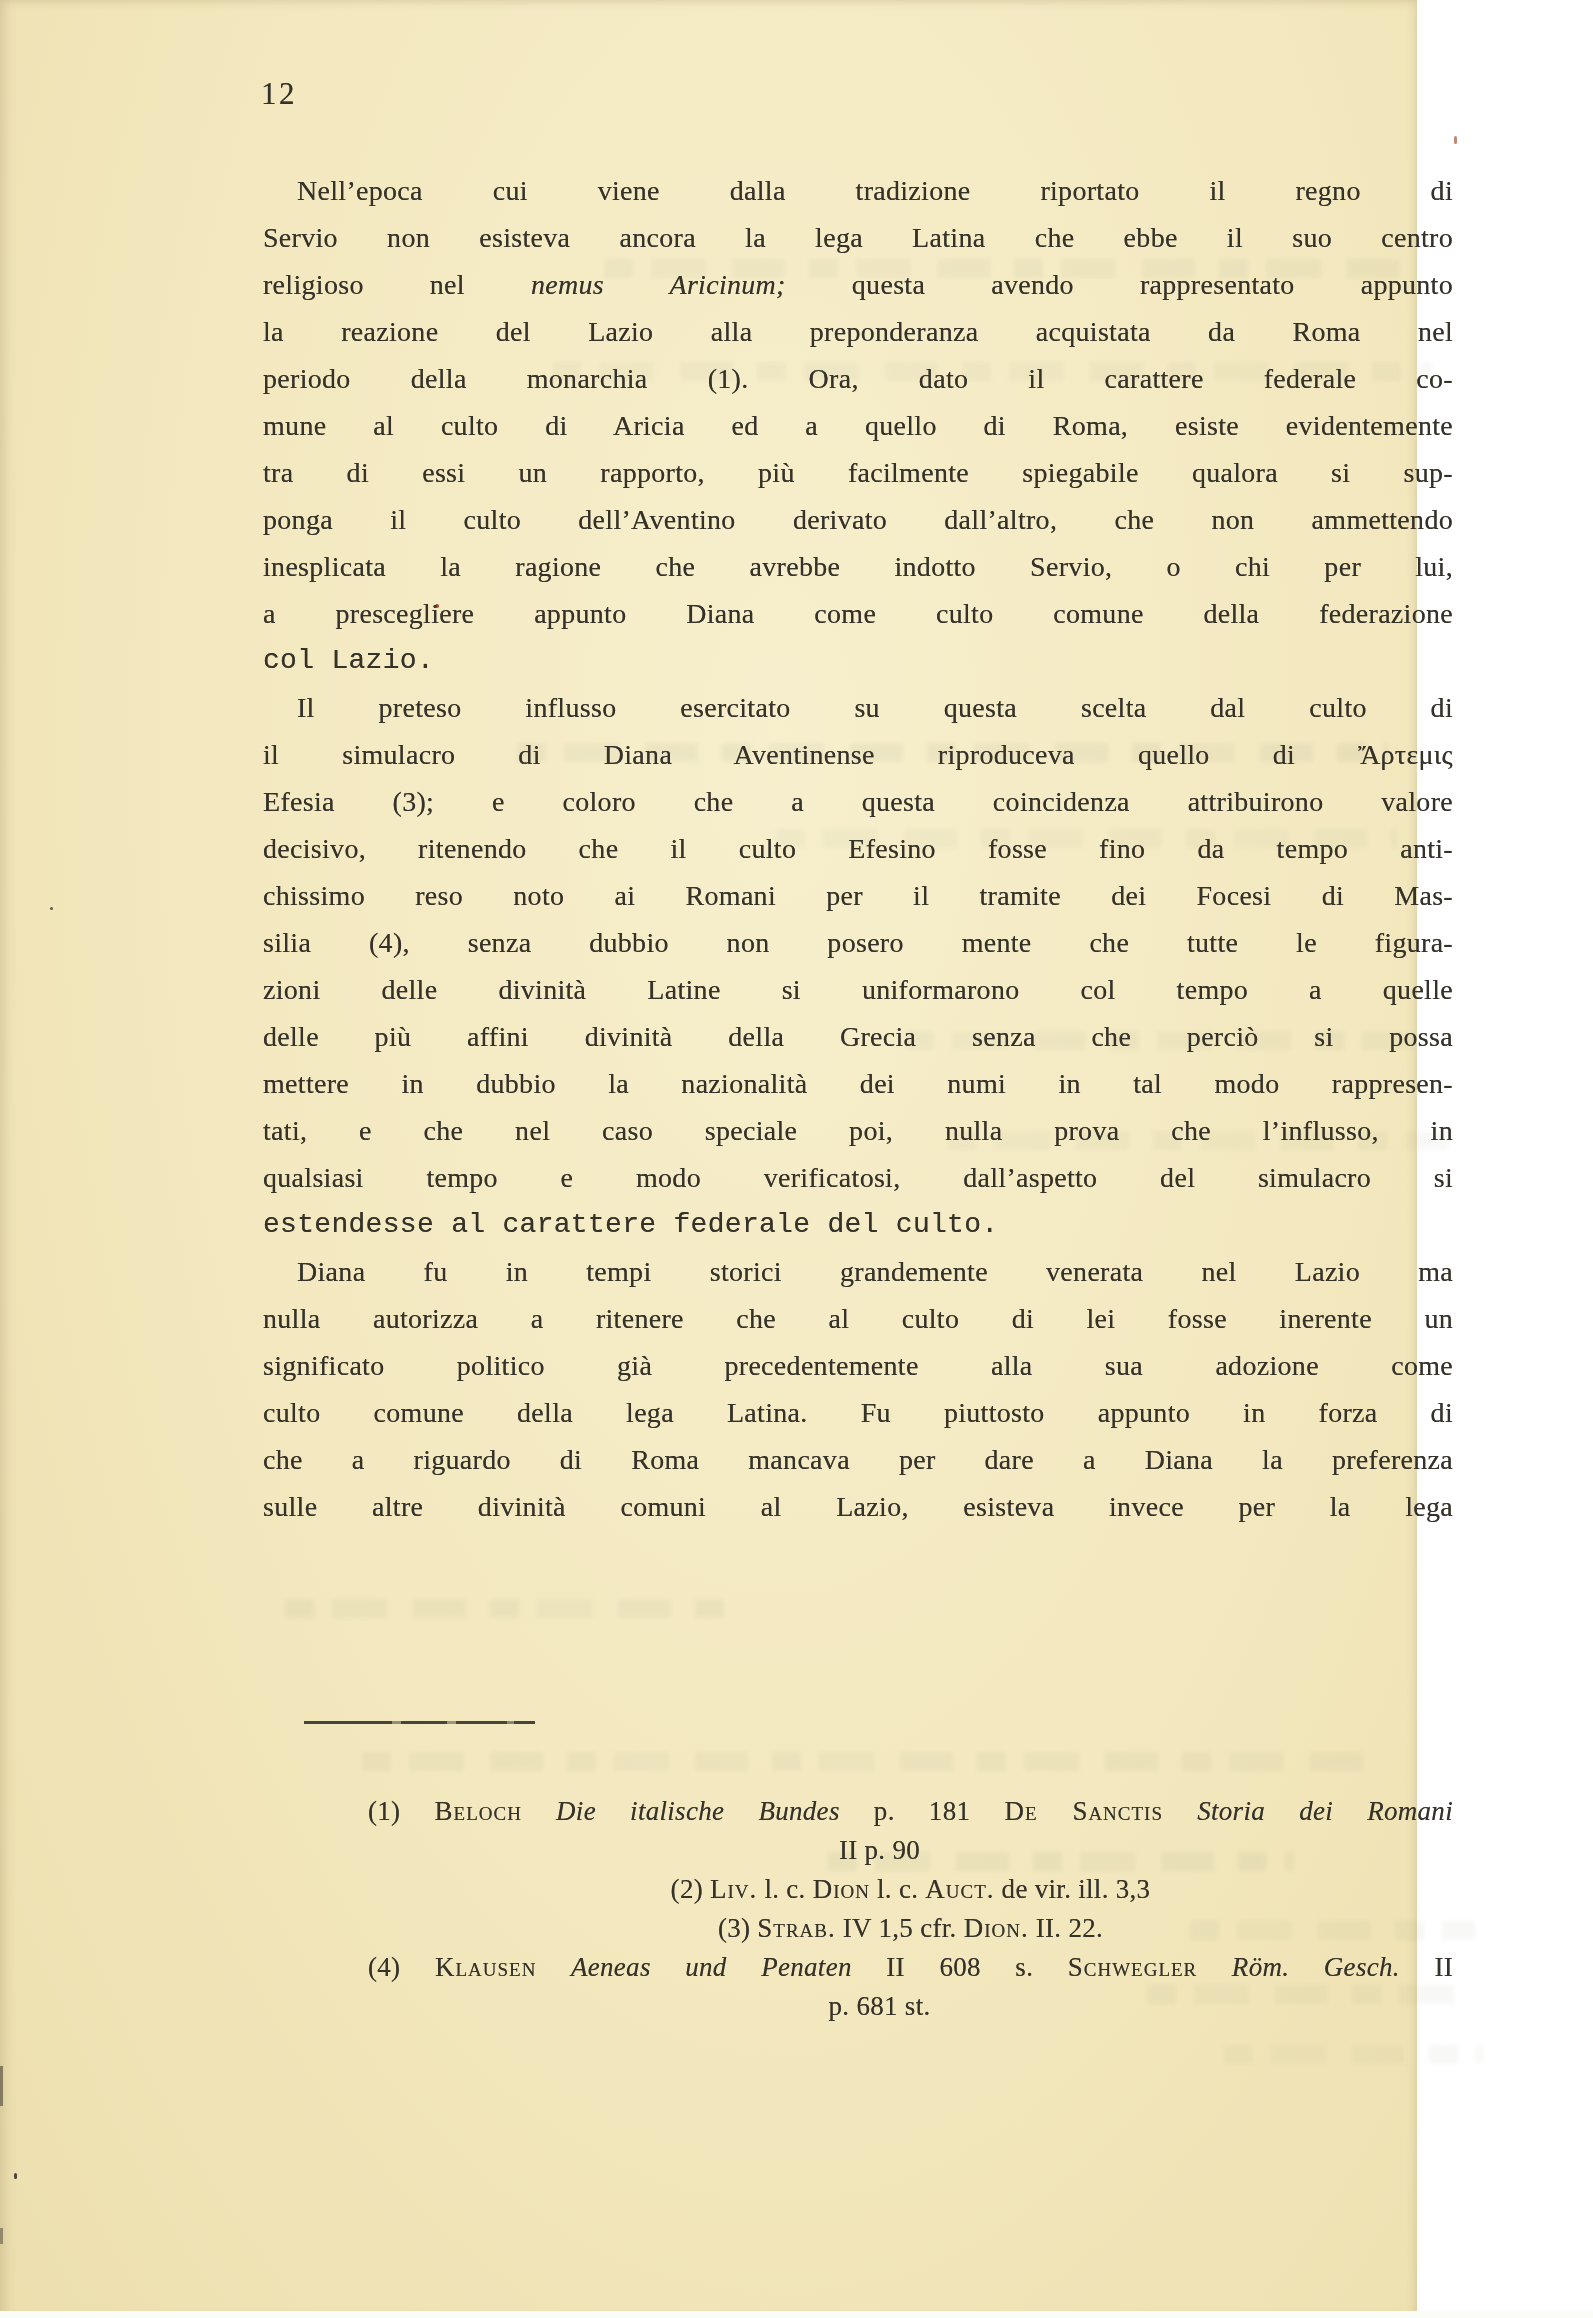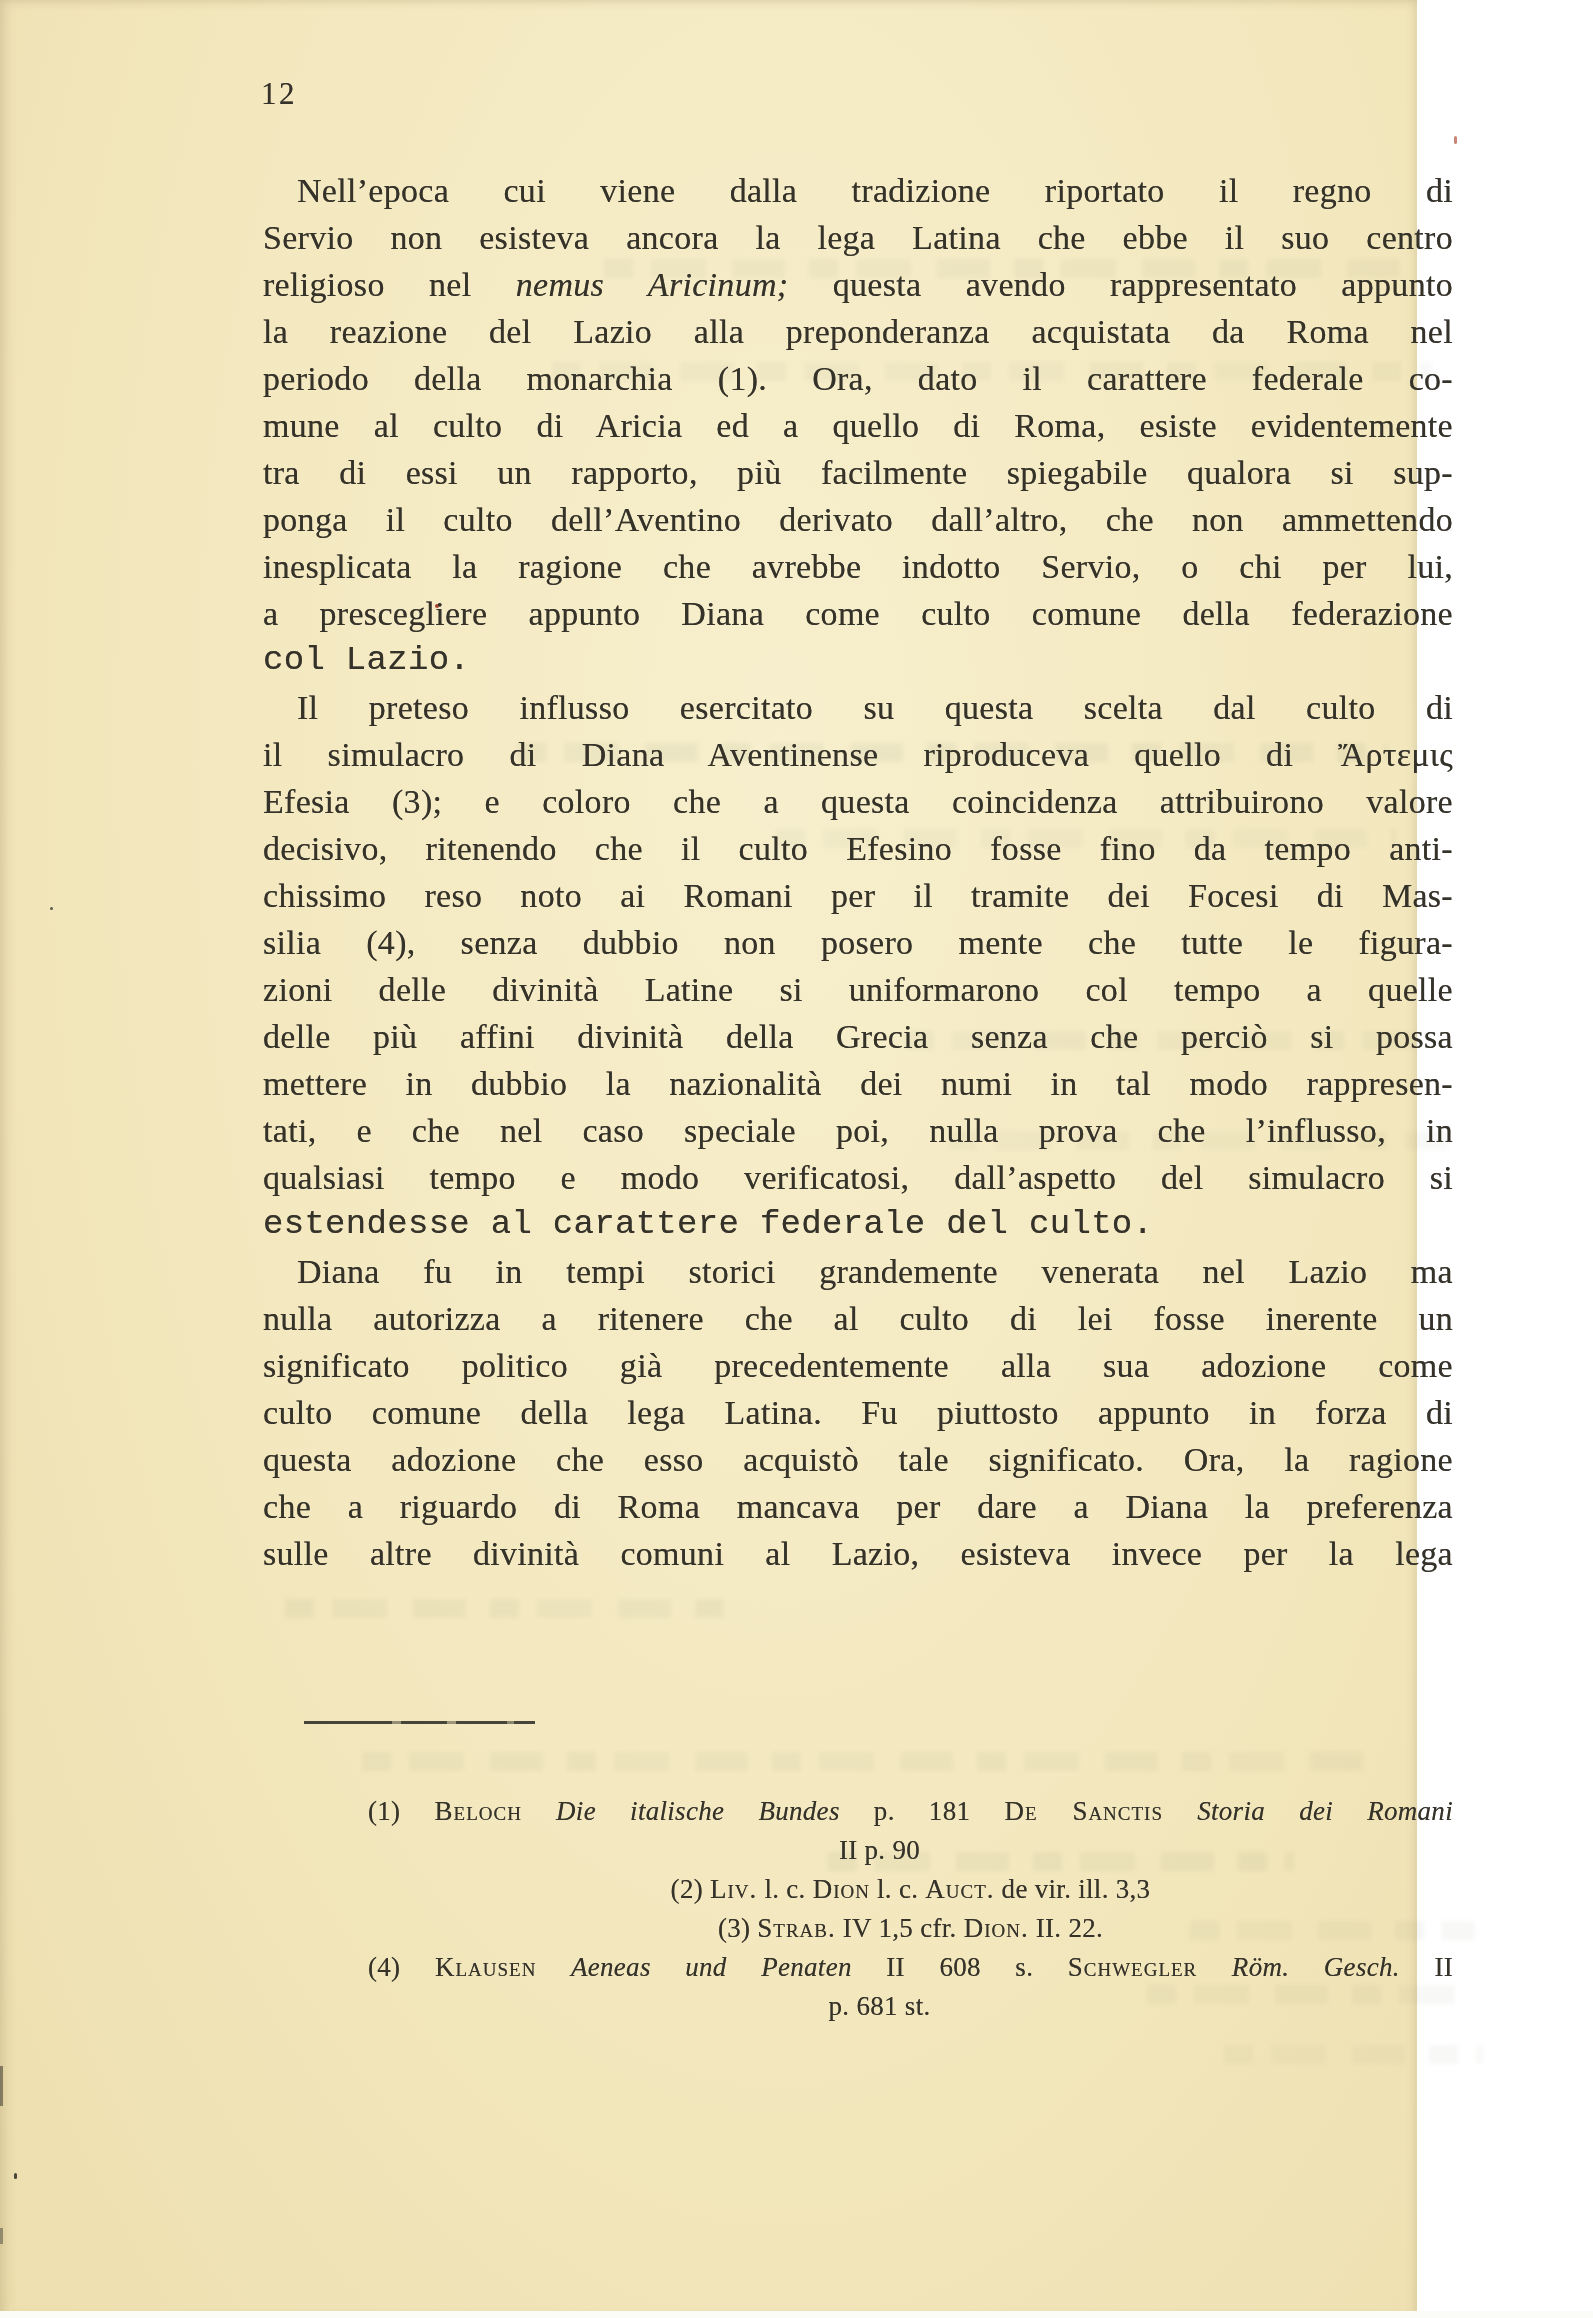--- a/index.html
+++ b/index.html
@@ -13,21 +13,21 @@
     width: 1417px; height: 2319px;
     background:
       radial-gradient(ellipse at 55% 32%, #f7efcd 0%, #f3e8bf 52%, #eddfae 100%);
     box-shadow: inset 5.2px 0 12px rgba(120,100,60,0.18), inset -3.4px 0 8.6px rgba(120,100,60,0.10);
     color: #35322a;
   }
   
   .bodytext {
     position: absolute;
     left: 263px; top: 167px; width: 1190px;
-    font-size: 34px; line-height: 47px;
+    font-size: 28px; line-height: 47px;
     letter-spacing: 0.3px;
     text-shadow: 0 0 0.5px rgba(45,42,34,0.65);
     z-index: 2;
   }
   .ln { text-align: justify; text-align-last: justify; }
   .ln.end { text-align-last: auto; font-family: Liberation Mono, monospace; }
   .ln.ind { text-indent: 34px; }
   .it { font-style: italic; }
   .sc { font-variant: small-caps; letter-spacing: 1px; }
   
@@ -122,21 +122,20 @@
     <div class="ln"><span>zioni delle divinità Latine si uniformarono col tempo a quelle</span></div>
     <div class="ln"><span>delle più affini divinità della Grecia senza che perciò si possa</span></div>
     <div class="ln"><span>mettere in dubbio la nazionalità dei numi in tal modo rappresen-</span></div>
     <div class="ln"><span>tati, e che nel caso speciale poi, nulla prova che l’influsso, in</span></div>
     <div class="ln"><span>qualsiasi tempo e modo verificatosi, dall’aspetto del simulacro si</span></div>
     <div class="ln end"><span>estendesse al carattere federale del culto.</span></div>
     <div class="ln ind"><span>Diana fu in tempi storici grandemente venerata nel Lazio ma</span></div>
     <div class="ln"><span>nulla autorizza a ritenere che al culto di lei fosse inerente un</span></div>
     <div class="ln"><span>significato politico già precedentemente alla sua adozione come</span></div>
     <div class="ln"><span>culto comune della lega Latina. Fu piuttosto appunto in forza di</span></div>
-    <div class="ln"><span>questa adozione che esso acquistò tale significato. Ora, la ragione</span></div>
     <div class="ln"><span>che a riguardo di Roma mancava per dare a Diana la preferenza</span></div>
     <div class="ln"><span>sulle altre divinità comuni al Lazio, esisteva invece per la lega</span></div>
   </div>
 
   <div class="fnrule"></div>
 
   <div class="footnotes">
     <div class="fn first j"><span>(1) </span><span class="sc">Beloch</span><span> </span><span class="it">Die italische Bundes</span><span> p. 181 </span><span class="sc">De Sanctis</span><span> </span><span class="it">Storia dei Romani</span></div>
     <div class="fn"><span>II p. 90</span></div>
     <div class="fn first"><span>(2) </span><span class="sc">Liv.</span><span> l. c. </span><span class="sc">Dion</span><span> l. c. </span><span class="sc">Auct.</span><span> de vir. ill. 3,3</span></div>

